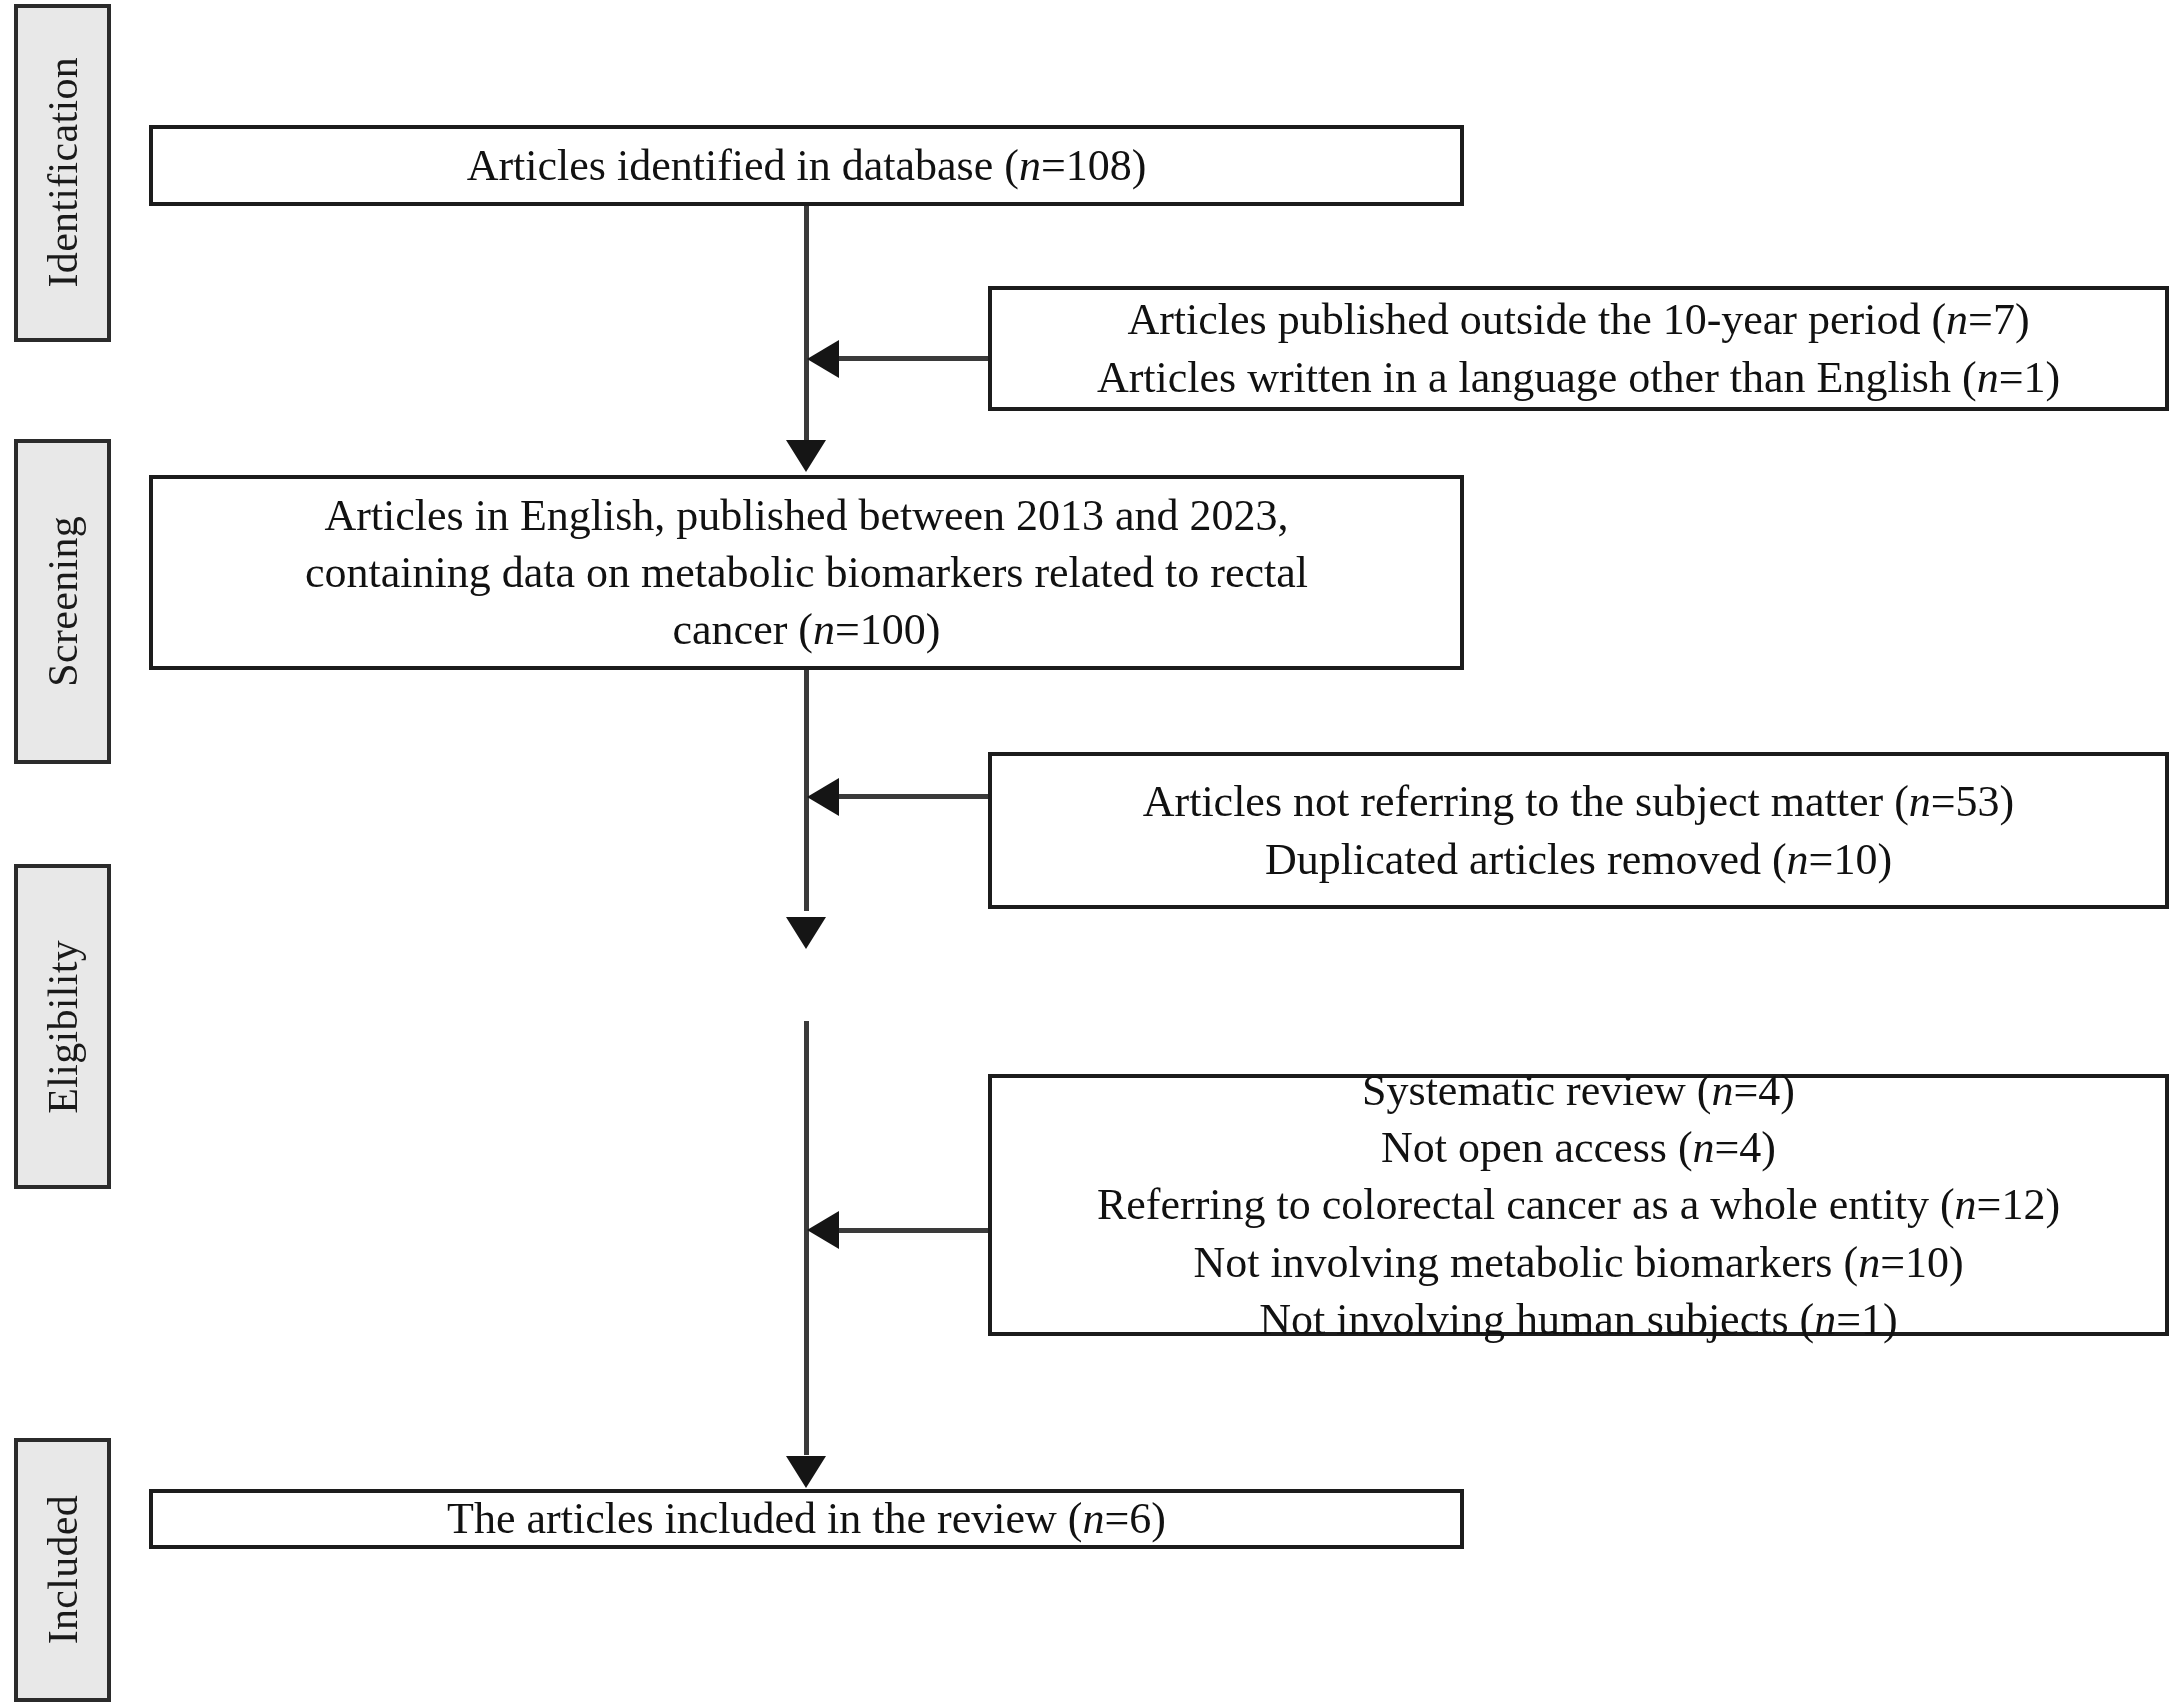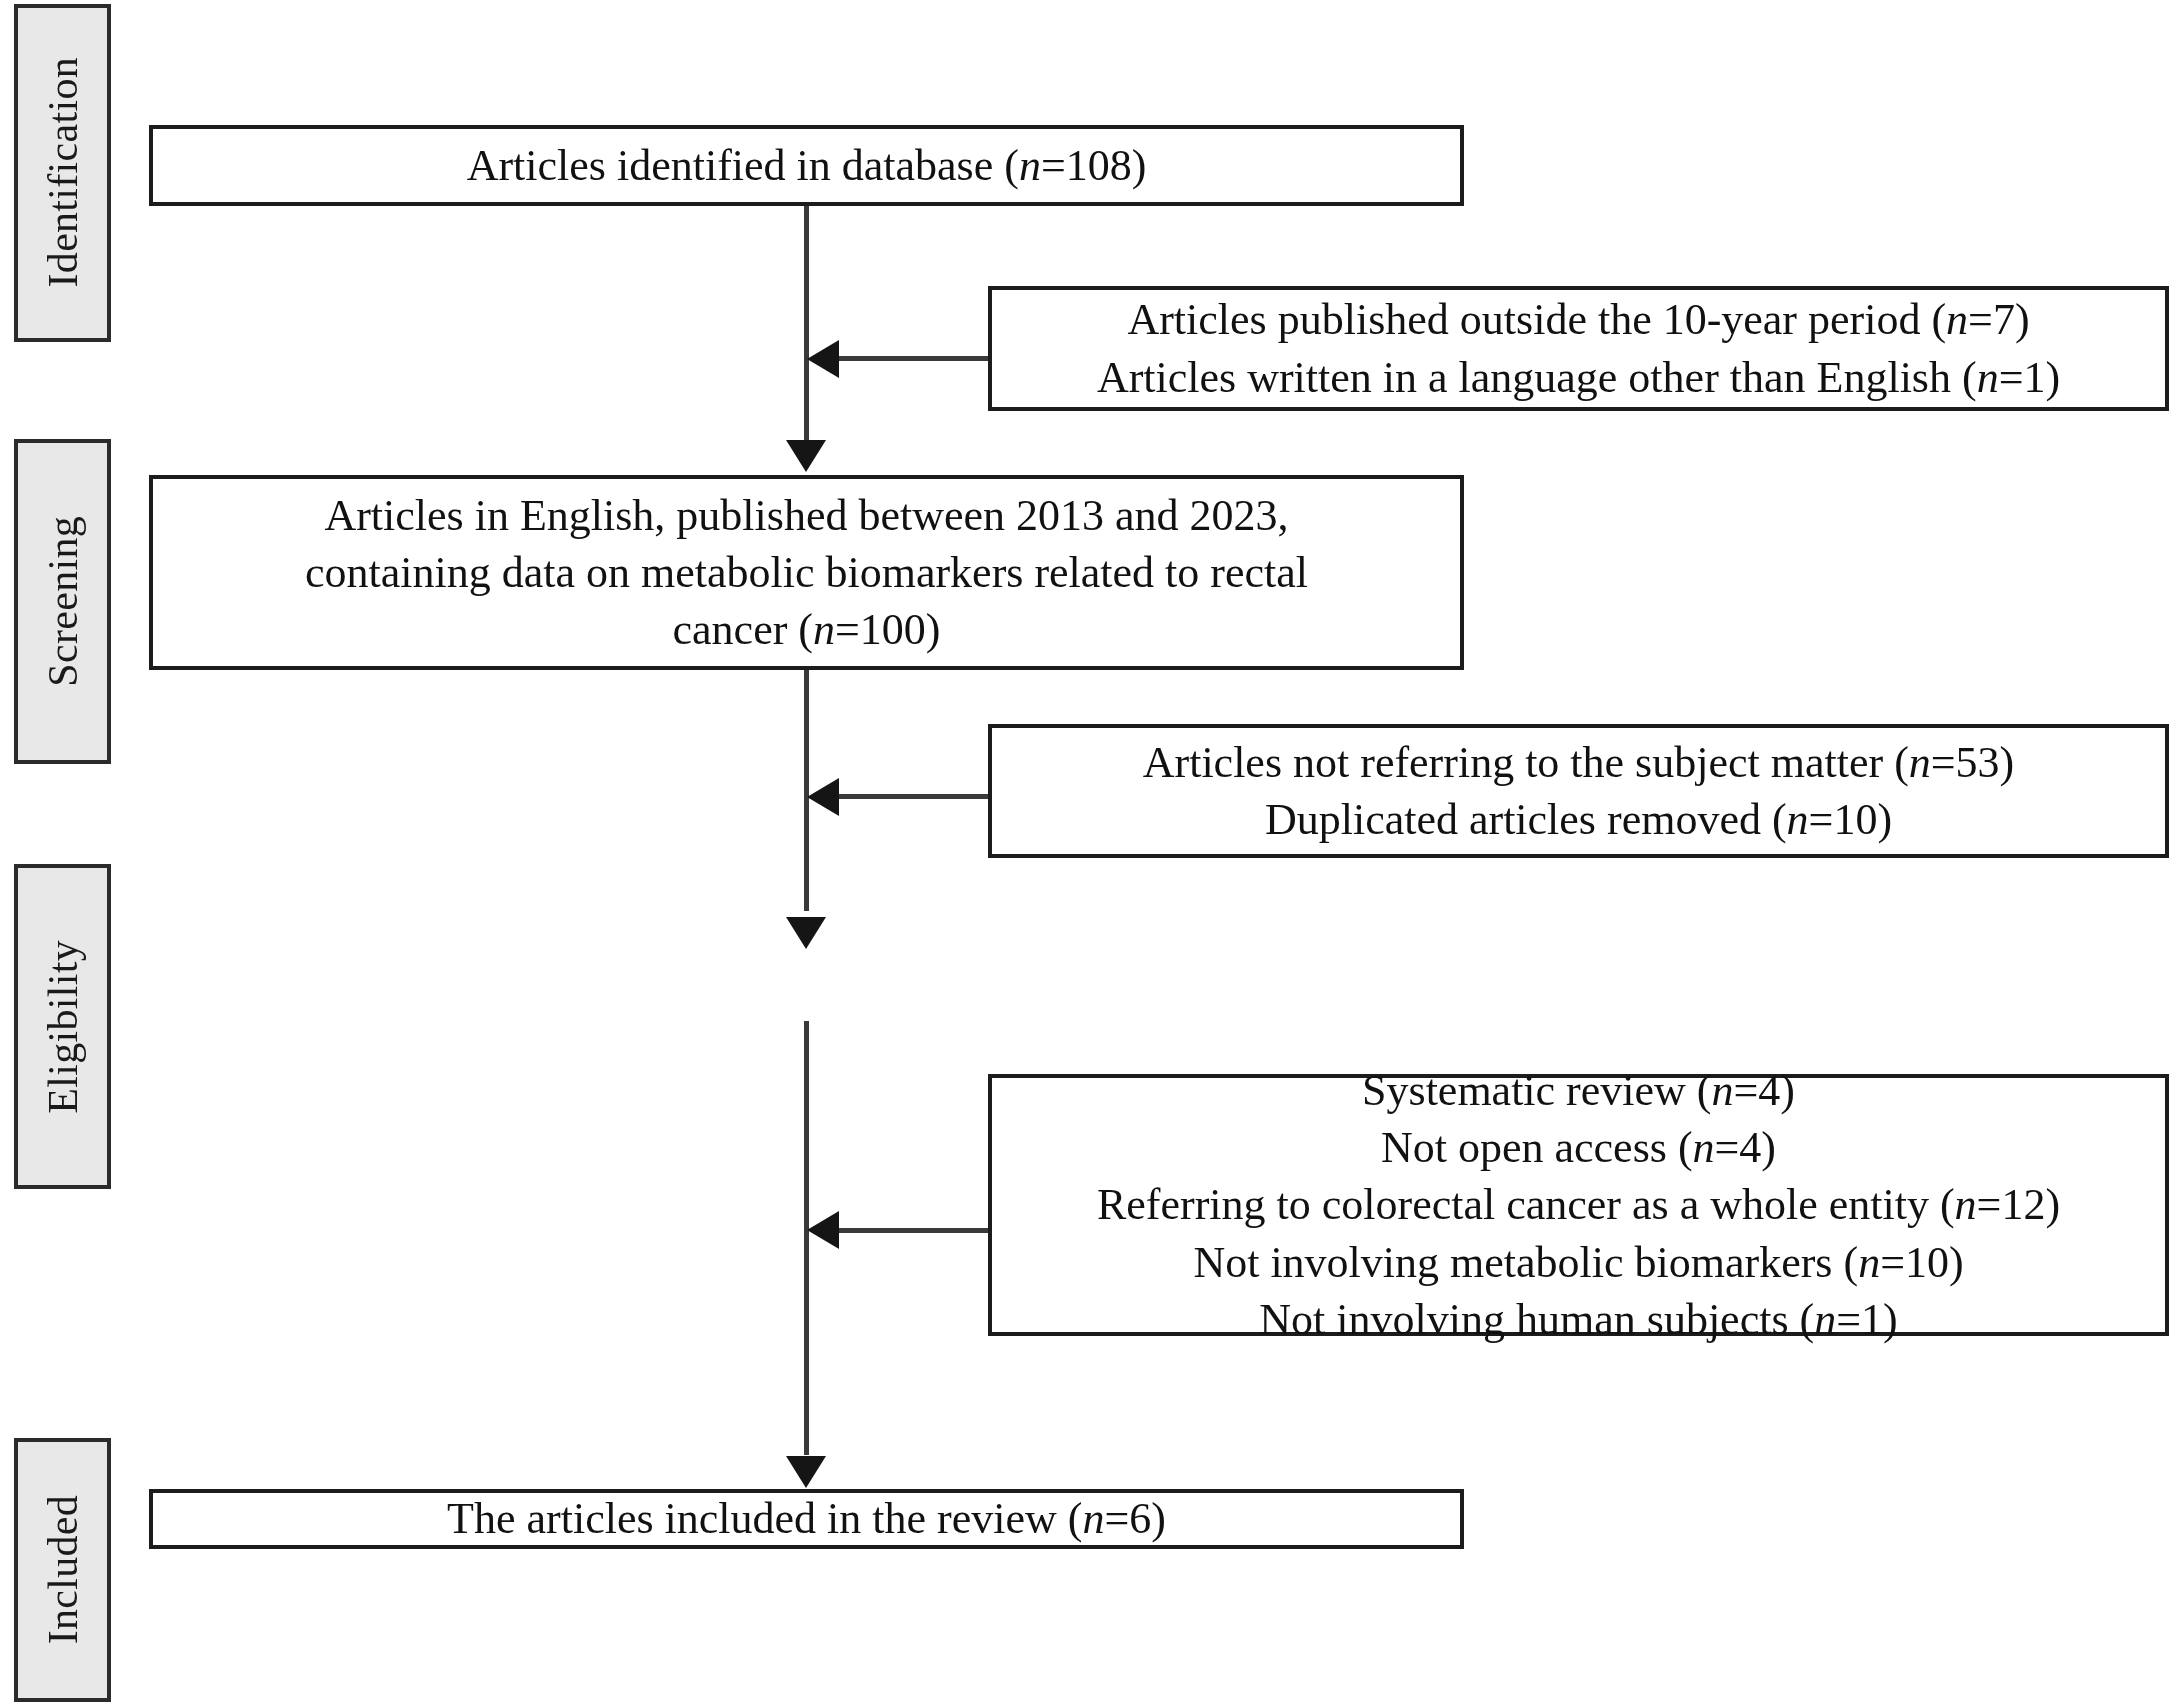--- a/index.html
+++ b/index.html
@@ -134,21 +134,21 @@
   </div>
 
   <div class="flow-box box-side" style="top:286px; height:125px;">
     <span class="btext">Articles published outside the 10-year period (<i class="n">n</i>=7)<br>Articles written in a language other than English (<i class="n">n</i>=1)</span>
   </div>
 
   <div class="flow-box box-main" style="top:475px; height:195px;">
     <span class="btext">Articles in English, published between 2013 and 2023,<br>containing data on metabolic biomarkers related to rectal<br>cancer (<i class="n">n</i>=100)</span>
   </div>
 
-  <div class="flow-box box-side" style="top:724px; height:134px;">
+  <div class="flow-box box-side" style="top:752px; height:157px;">
     <span class="btext">Articles not referring to the subject matter (<i class="n">n</i>=53)<br>Duplicated articles removed (<i class="n">n</i>=10)</span>
   </div>
 
 
   <div class="flow-box box-side" style="top:1074px; height:262px;">
     <span class="btext">Systematic review (<i class="n">n</i>=4)<br>Not open access (<i class="n">n</i>=4)<br>Referring to colorectal cancer as a whole entity (<i class="n">n</i>=12)<br>Not involving metabolic biomarkers (<i class="n">n</i>=10)<br>Not involving human subjects (<i class="n">n</i>=1)</span>
   </div>
 
   <div class="flow-box box-main" style="top:1489px; height:60px;">
     <span class="btext">The articles included in the review (<i class="n">n</i>=6)</span>

